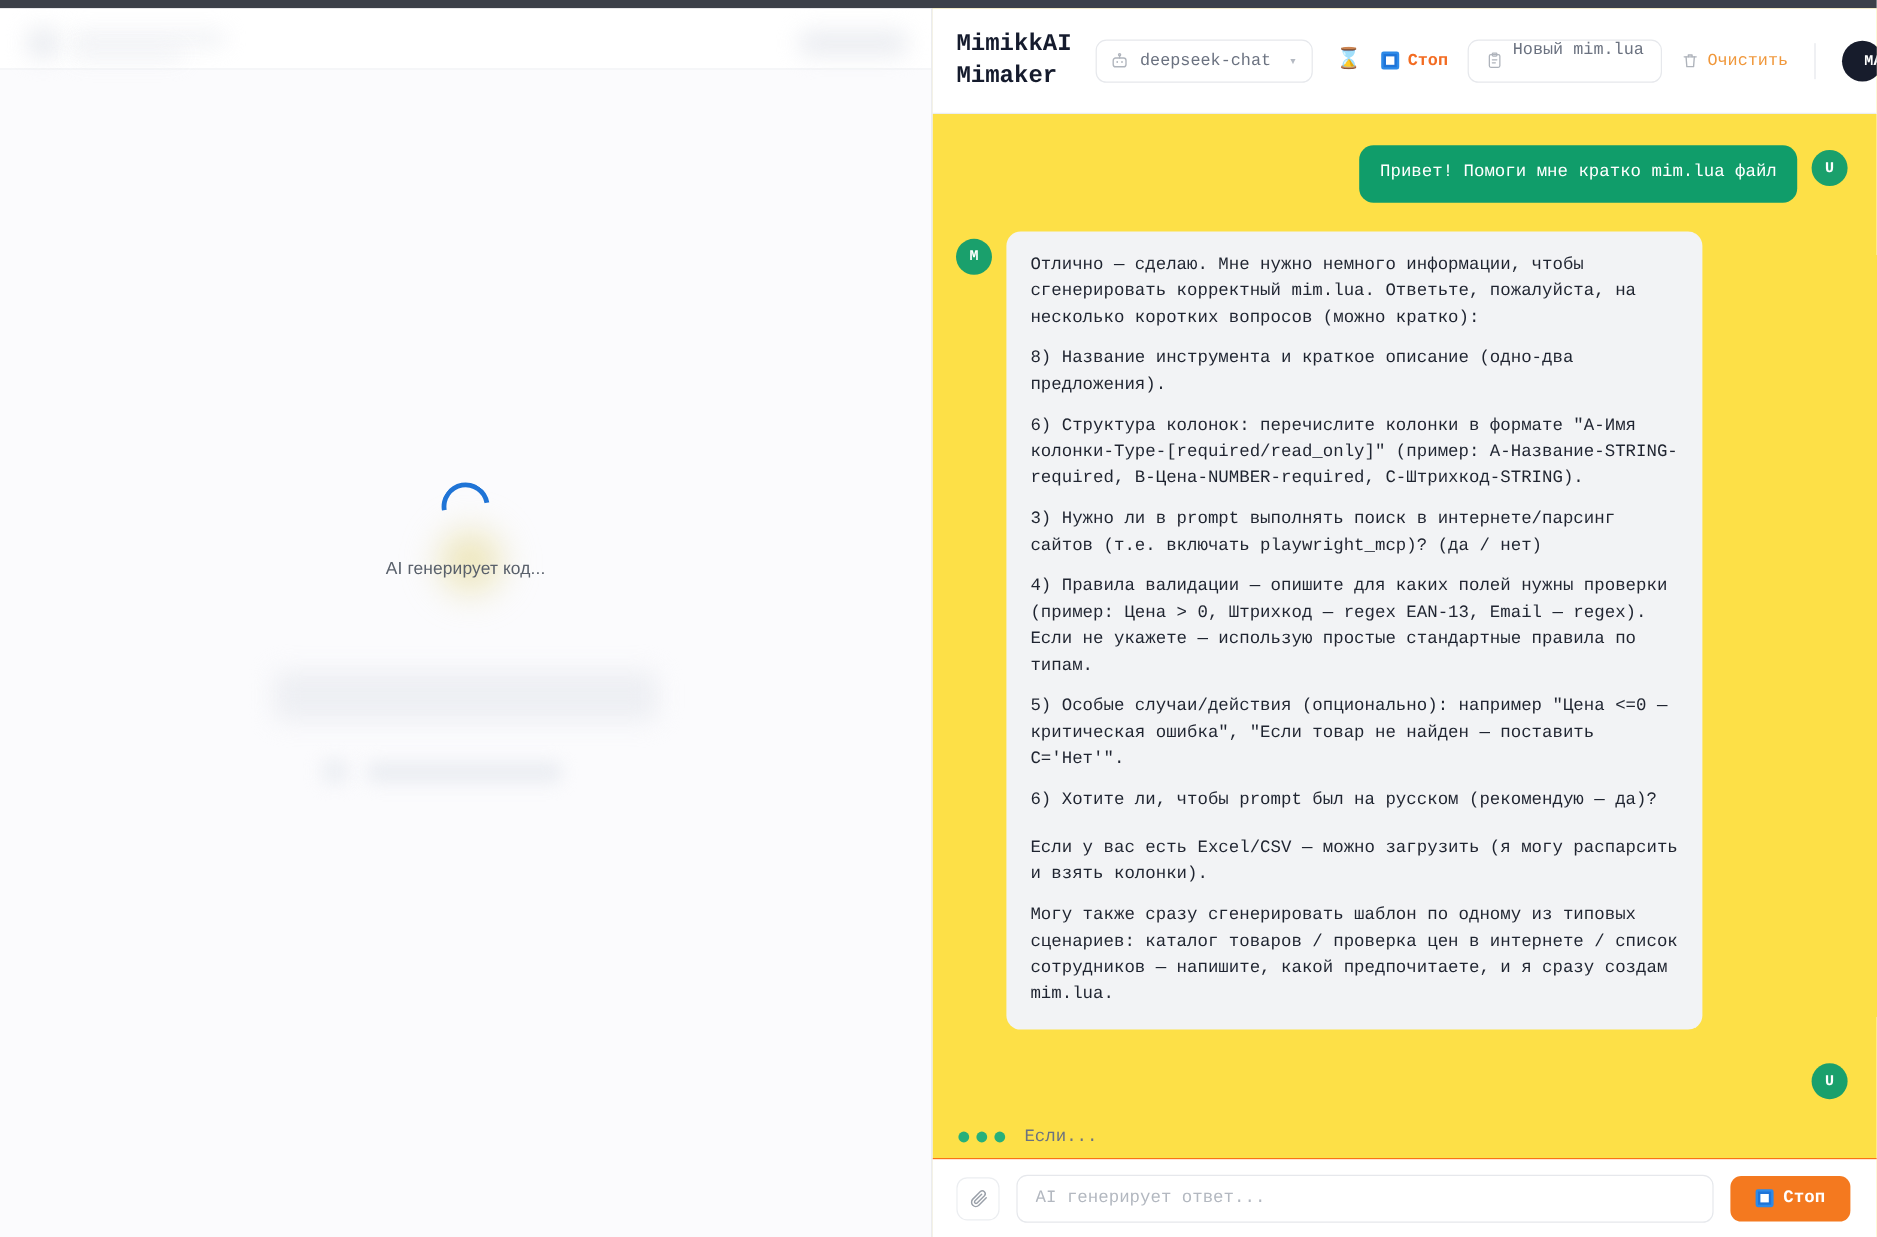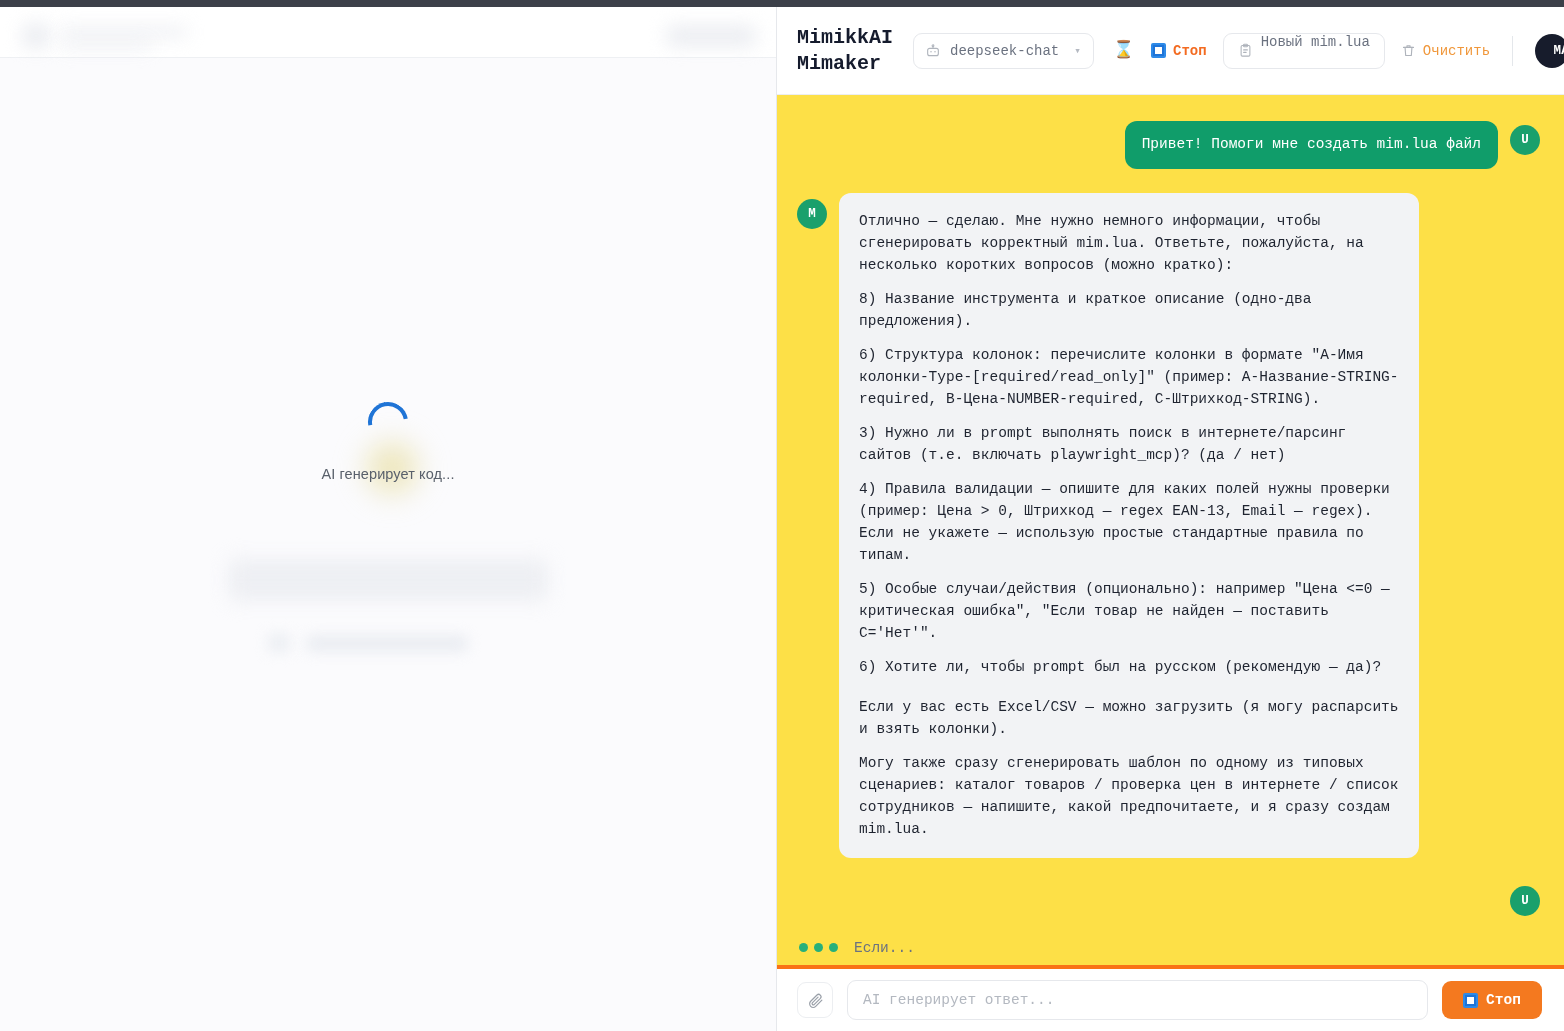--- a/index.html
+++ b/index.html
@@ -333,21 +333,21 @@
   }
 
   
   .composer {
     flex: 0 0 auto;
     height: 66px;
     display: flex;
     align-items: center;
     gap: 14px;
     padding: 0 22px 0 20px;
-    border-top: 4px solid #f97316;
+    border-top: 1px solid #f97316;
     background: #fff;
   }
   .attach-btn {
     width: 36px; height: 36px;
     border: 1px solid #eceef1;
     border-radius: 9px;
     background: #fff;
     display: flex;
     align-items: center;
     justify-content: center;
@@ -471,21 +471,21 @@
         <div class="hdr-divider"></div>
 
         <div class="avatar-hdr">
           <span>MA</span>
         </div>
       </div>
 
       <div class="messages">
 
         <div class="msg-row user">
-          <div class="bubble-user">Привет! Помоги мне создать mim.lua файл</div>
+          <div class="bubble-user">Привет! Помоги мне кратко mim.lua файл</div>
           <div class="av-circle av-user">
             <span>U</span>
           </div>
         </div>
 
         <div class="msg-row">
           <div class="av-circle">
             <span>M</span>
           </div>
           <div class="bubble-assistant">

